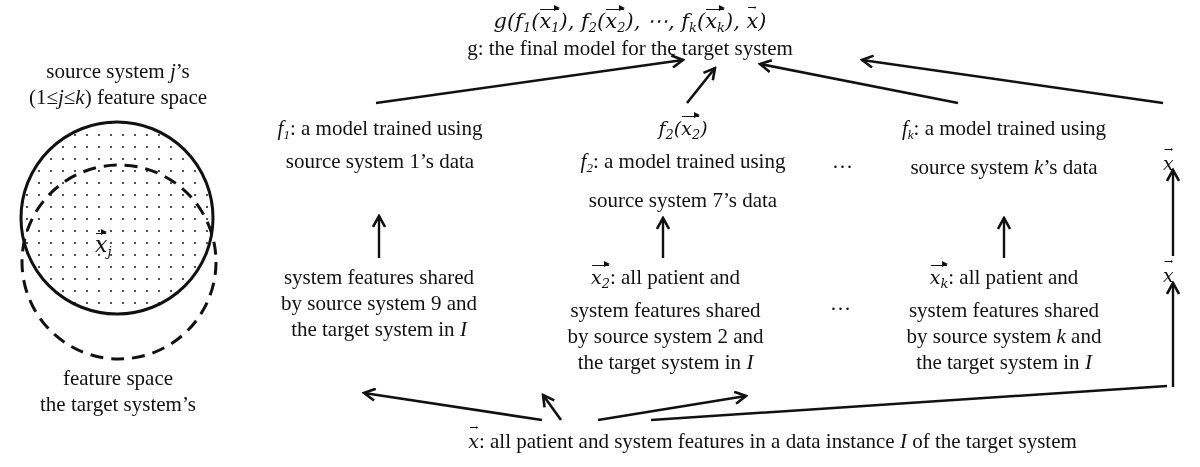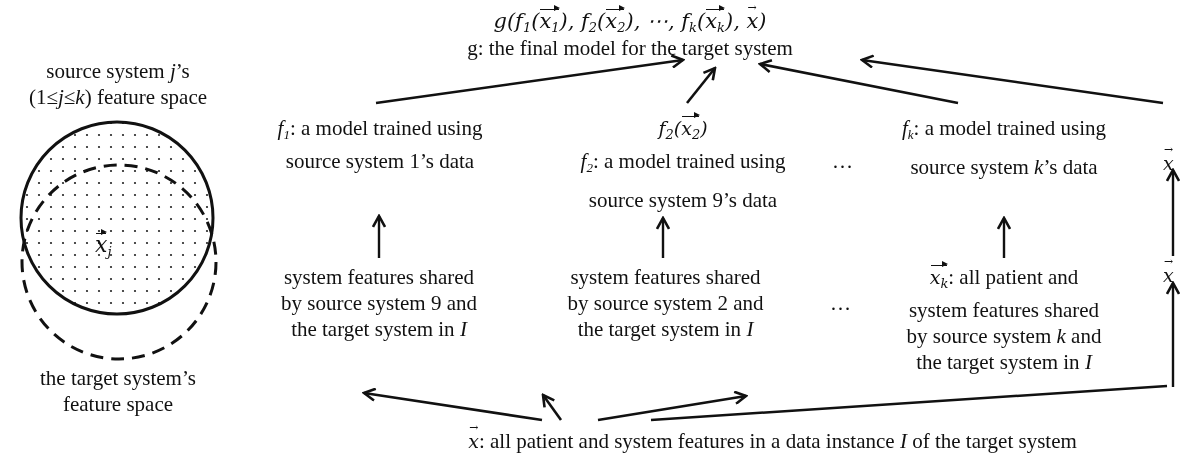--- a/index.html
+++ b/index.html
@@ -51,55 +51,56 @@
 </svg>
 
 <div class="t" style="left:0; width:236px; top:58px;">
   <div>source system <i>j</i>’s</div>
   <div>(1≤<i>j</i>≤<i>k</i>) feature space</div>
 </div>
 <div class="t math" style="left:95px; top:232px; font-size:22px;">
   <span class="vec">x</span><sub>j</sub>
 </div>
 <div class="t" style="left:0; width:236px; top:365px;">
+  <div>feature space</div>
   <div>the target system’s</div>
-  <div>feature space</div>
 </div>
 
 <div class="t math" style="left:395px; width:470px; top:8px; font-size:21px;">
   g(f<sub>1</sub>(<span class="vec">x<sub>1</sub></span>), f<sub>2</sub>(<span class="vec">x<sub>2</sub></span>), ⋯, f<sub>k</sub>(<span class="vec">x<sub>k</sub></span>), <span class="arr">x</span>)
 </div>
 <div class="t" style="left:395px; width:470px; top:35px;">
   <span>g: the final model for the target system</span>
 </div>
 
 <div class="t" style="left:250px; width:260px; top:115px;">
   <div><i>f<sub>1</sub></i><span>: a model trained using</span></div>
   <div>source system 1’s data</div>
 </div>
 <div class="t" style="left:548px; width:270px; top:115px;">
   <div class="math">f<sub>2</sub>(<span class="vec">x<sub>2</sub></span>)</div>
   <div><i>f<sub>2</sub></i><span>: a model trained using</span></div>
-  <div style="margin-top:6px;">source system 9’s data</div>
+  <div style="margin-top:6px;">source system 7’s data</div>
 </div>
 <div class="t" style="left:832px; top:148px;">…</div>
 <div class="t" style="left:864px; width:280px; top:115px;">
   <div><i>f<sub>k</sub></i><span>: a model trained using</span></div>
   <div style="margin-top:6px;">source system <i>k</i>’s data</div>
 </div>
 <div class="t math" style="left:1163px; top:150px;">
   <span class="arr">x</span>
 </div>
 
 <div class="t" style="left:248px; width:262px; top:264px;">
   <div>system features shared</div>
   <div>by source system 9 and</div>
   <div>the target system in <i>I</i></div>
 </div>
 <div class="t" style="left:538px; width:255px; top:264px;">
+  <div><span class="math vec">x<sub>2</sub></span><span>: all patient and</span></div>
   <div>system features shared</div>
   <div>by source system 2 and</div>
   <div>the target system in <i>I</i></div>
 </div>
 <div class="t" style="left:830px; top:290px;">…</div>
 <div class="t" style="left:876px; width:256px; top:264px;">
   <div><span class="math vec">x<sub>k</sub></span><span>: all patient and</span></div>
   <div>system features shared</div>
   <div>by source system <i>k</i> and</div>
   <div>the target system in <i>I</i></div>

